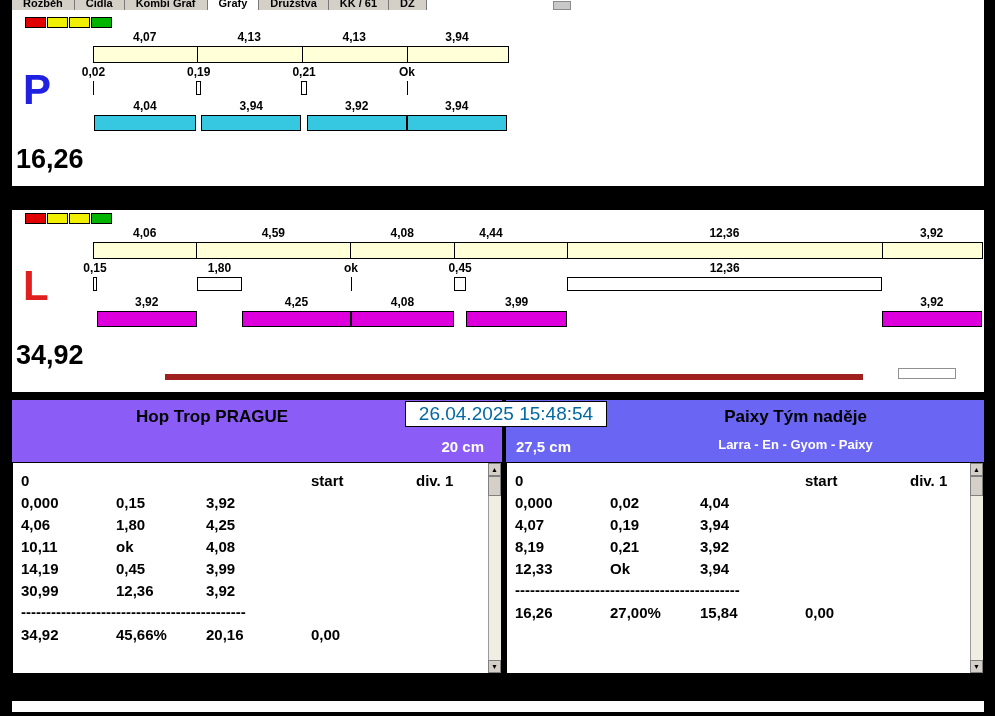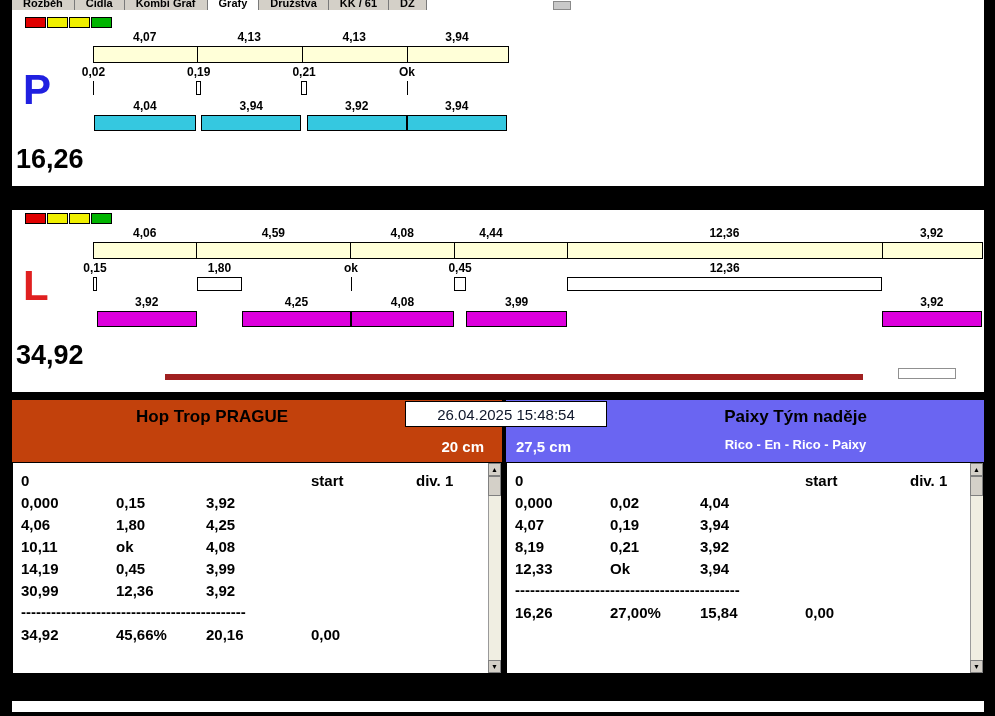--- a/index.html
+++ b/index.html
@@ -43,21 +43,21 @@
   .team-dogs{position:absolute;top:37px;font-size:13px;font-weight:bold;color:#fff;text-align:center}
   .t0 .team-dogs{left:0;width:400px}
   .t1 .team-dogs{left:101px;right:0}
   .team-height{position:absolute;top:38px;font-size:15px;font-weight:bold;color:#fff}
   .t0 .team-height{right:18px}
   .t1 .team-height{left:10px}
   .team-table{position:relative;height:212px;background:#fff;border:1px solid #000;padding-top:6px;overflow:hidden}
   .trow{display:flex;height:22px;align-items:center;padding-left:8px;font-size:15px;font-weight:bold;white-space:nowrap;color:#000}
   .trow .c1{width:95px}.trow .c2{width:90px}.trow .c3{width:105px}.trow .c4{width:105px}.trow .c5{flex:1}
   .trow.sep{display:block;line-height:22px;overflow:hidden}
-  .datetime-box{position:absolute;left:393px;top:1px;width:202px;height:26px;background:#fff;border:1px solid #000;z-index:3;display:flex;align-items:center;justify-content:center;font-size:15px;color:#0f172a}
+  .datetime-box{position:absolute;left:393px;top:1px;width:202px;height:26px;background:#fff;border:1px solid #000;z-index:3;display:flex;align-items:center;justify-content:center;font-size:19px;color:#0369a1}
   .vscroll{position:absolute;right:0;top:0;bottom:0;width:13px;background:#F0EEE2;border-left:1px solid #9a9a9a}
   .sarrow{position:absolute;left:-1px;width:13px;height:13px;background:#D4D0C8;border:1px solid #808080;font-size:7px;line-height:11px;text-align:center;color:#000;cursor:pointer}
   .sarrow.up{top:0}
   .sarrow.down{bottom:0}
   .sthumb{position:absolute;left:-1px;top:13px;width:13px;height:20px;background:#D4D0C8;border:1px solid #808080}
   .bottomstrip{position:absolute;left:12px;top:701px;width:972px;height:11px;background:#fff}
 </style>
 </head>
 <body>
 
@@ -166,21 +166,21 @@
     <div class="dog-bar" style="left: 869.95px; width: 99.764px; background: rgb(221, 0, 221);"></div>
     <div class="num-label dog-label" style="left: 919.832px;">3,92</div>
     <div class="lane-total">34,92</div>
     <div class="playbar" style="background: rgb(160, 32, 32);"></div>
     <div class="marker-box"></div>
   </div>
 
 <div class="bottom" id="bottom">
   <div class="datetime-box">26.04.2025 15:48:54</div>
 <div class="team-panel t0">
-      <div class="team-header" style="background: #c2410c;">
+      <div class="team-header" style="background: #8b5cf6;">
         <div class="team-title">Hop Trop PRAGUE</div>
         <div class="team-height">20 cm</div>
       </div>
       <div class="team-table">
         <div class="trow">
           <span class="c1">0</span>
           <span class="c2"></span>
           <span class="c3"></span>
           <span class="c4">start</span>
           <span class="c5">div. 1</span>
@@ -231,21 +231,21 @@
         <div class="vscroll">
           <div class="sarrow up">▲</div>
           <div class="sthumb"></div>
           <div class="sarrow down">▼</div>
         </div>
       </div>
     </div>
     <div class="team-panel t1">
       <div class="team-header" style="background: rgb(106, 101, 242);">
         <div class="team-title">Paixy Tým naděje</div>
-        <div class="team-dogs">Rico - En - Rico - Paixy</div>
+        <div class="team-dogs">Larra - En - Gyom - Paixy</div>
         <div class="team-height">27,5 cm</div>
       </div>
       <div class="team-table">
         <div class="trow">
           <span class="c1">0</span>
           <span class="c2"></span>
           <span class="c3"></span>
           <span class="c4">start</span>
           <span class="c5">div. 1</span>
         </div>

